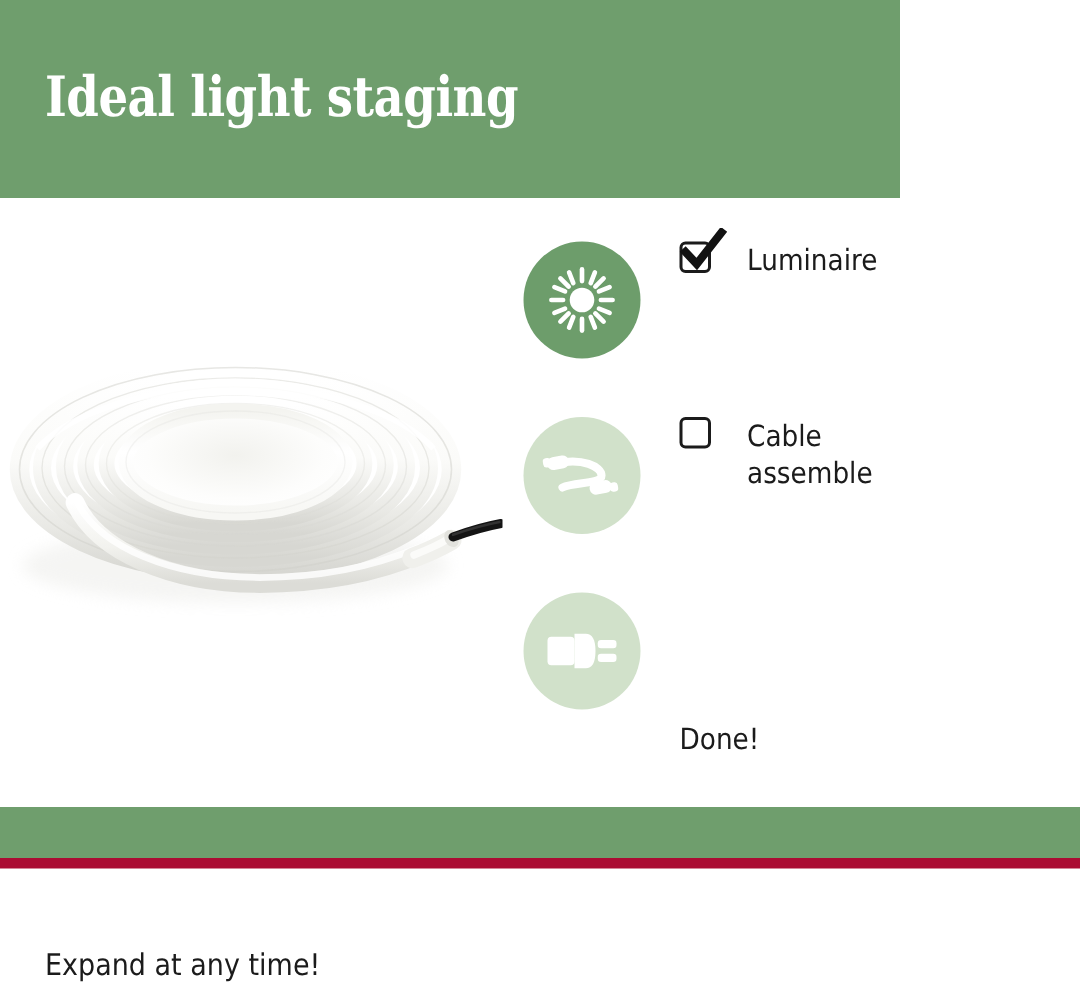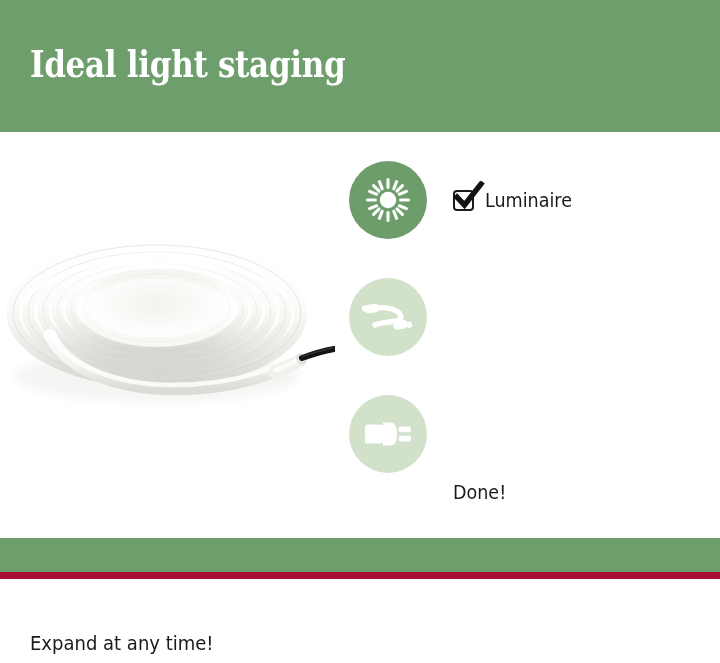--- a/index.html
+++ b/index.html
@@ -14,21 +14,21 @@
     overflow: hidden;
     font-family: "Liberation Sans", sans-serif;
     -webkit-font-smoothing: antialiased;
   }
 
   
   .header-banner {
     position: absolute;
     left: 0;
     top: 0;
-    width: 720px;
+    width: 600px;
     height: 132px;
     background: #6f9e6d;
     box-sizing: border-box;
   }
   .header-title {
     position: absolute;
     left: 30px;
     top: 41px;
     font-family: "DejaVu Serif", serif;
     font-weight: bold;
@@ -93,22 +93,21 @@
     transform: translate(-50%, -50%);
     display: block;
   }
 
   .check-body {
     position: absolute;
     left: 104px;
     top: 0;
     height: 78px;
     display: flex;
-    align-items: center;
-    gap: 11px;
+    gap: 24px;
   }
 
   .checkbox {
     position: relative;
     width: 21px;
     height: 21px;
     flex: 0 0 auto;
   }
   .checkbox .box {
     position: absolute;
@@ -301,20 +300,28 @@
     <div class="check-row row-2">
       <div class="icon-circle pale">
         <svg width="54" height="34" viewBox="0 0 54 34" xmlns="http://www.w3.org/2000/svg">
           <path d="M10 9 C 27 5 40 11 40 17 C 40 23 22 21 14 25" fill="none" stroke="#ffffff" stroke-width="5.4" stroke-linecap="round"></path>
           <rect x="3.5" y="4.2" width="15" height="8.6" rx="4.3" fill="#ffffff" transform="rotate(-10 11 8.5)"></rect>
           <rect x="1" y="5.4" width="5.4" height="6.2" rx="2.2" fill="#ffffff" transform="rotate(-10 3.7 8.5)"></rect>
           <rect x="32" y="20.6" width="15" height="8.6" rx="4.3" fill="#ffffff" transform="rotate(-10 39.5 24.9)"></rect>
           <rect x="45.6" y="21.6" width="5.4" height="6.2" rx="2.2" fill="#ffffff" transform="rotate(-10 48.3 24.7)"></rect>
         </svg>
       </div>
+      <div class="check-body">
+        <span class="checkbox">
+          <span class="box"></span>
+
+        </span>
+        <span class="check-label">Cable
+assemble</span>
+      </div>
     </div>
 
     <div class="check-row row-3">
       <div class="icon-circle pale">
         <svg width="50" height="34" viewBox="0 0 50 34" xmlns="http://www.w3.org/2000/svg">
           <rect x="2" y="7.5" width="18" height="19" rx="2.6" fill="#ffffff"></rect>
           <path d="M20 5.5 L27.5 5.5 C 31.6 5.5 34 9 34 17 C 34 25 31.6 28.5 27.5 28.5 L20 28.5 Z" fill="#ffffff"></path>
           <rect x="35.5" y="9.6" width="12.5" height="5.6" rx="2.2" fill="#ffffff"></rect>
           <rect x="35.5" y="18.8" width="12.5" height="5.6" rx="2.2" fill="#ffffff"></rect>
         </svg>

